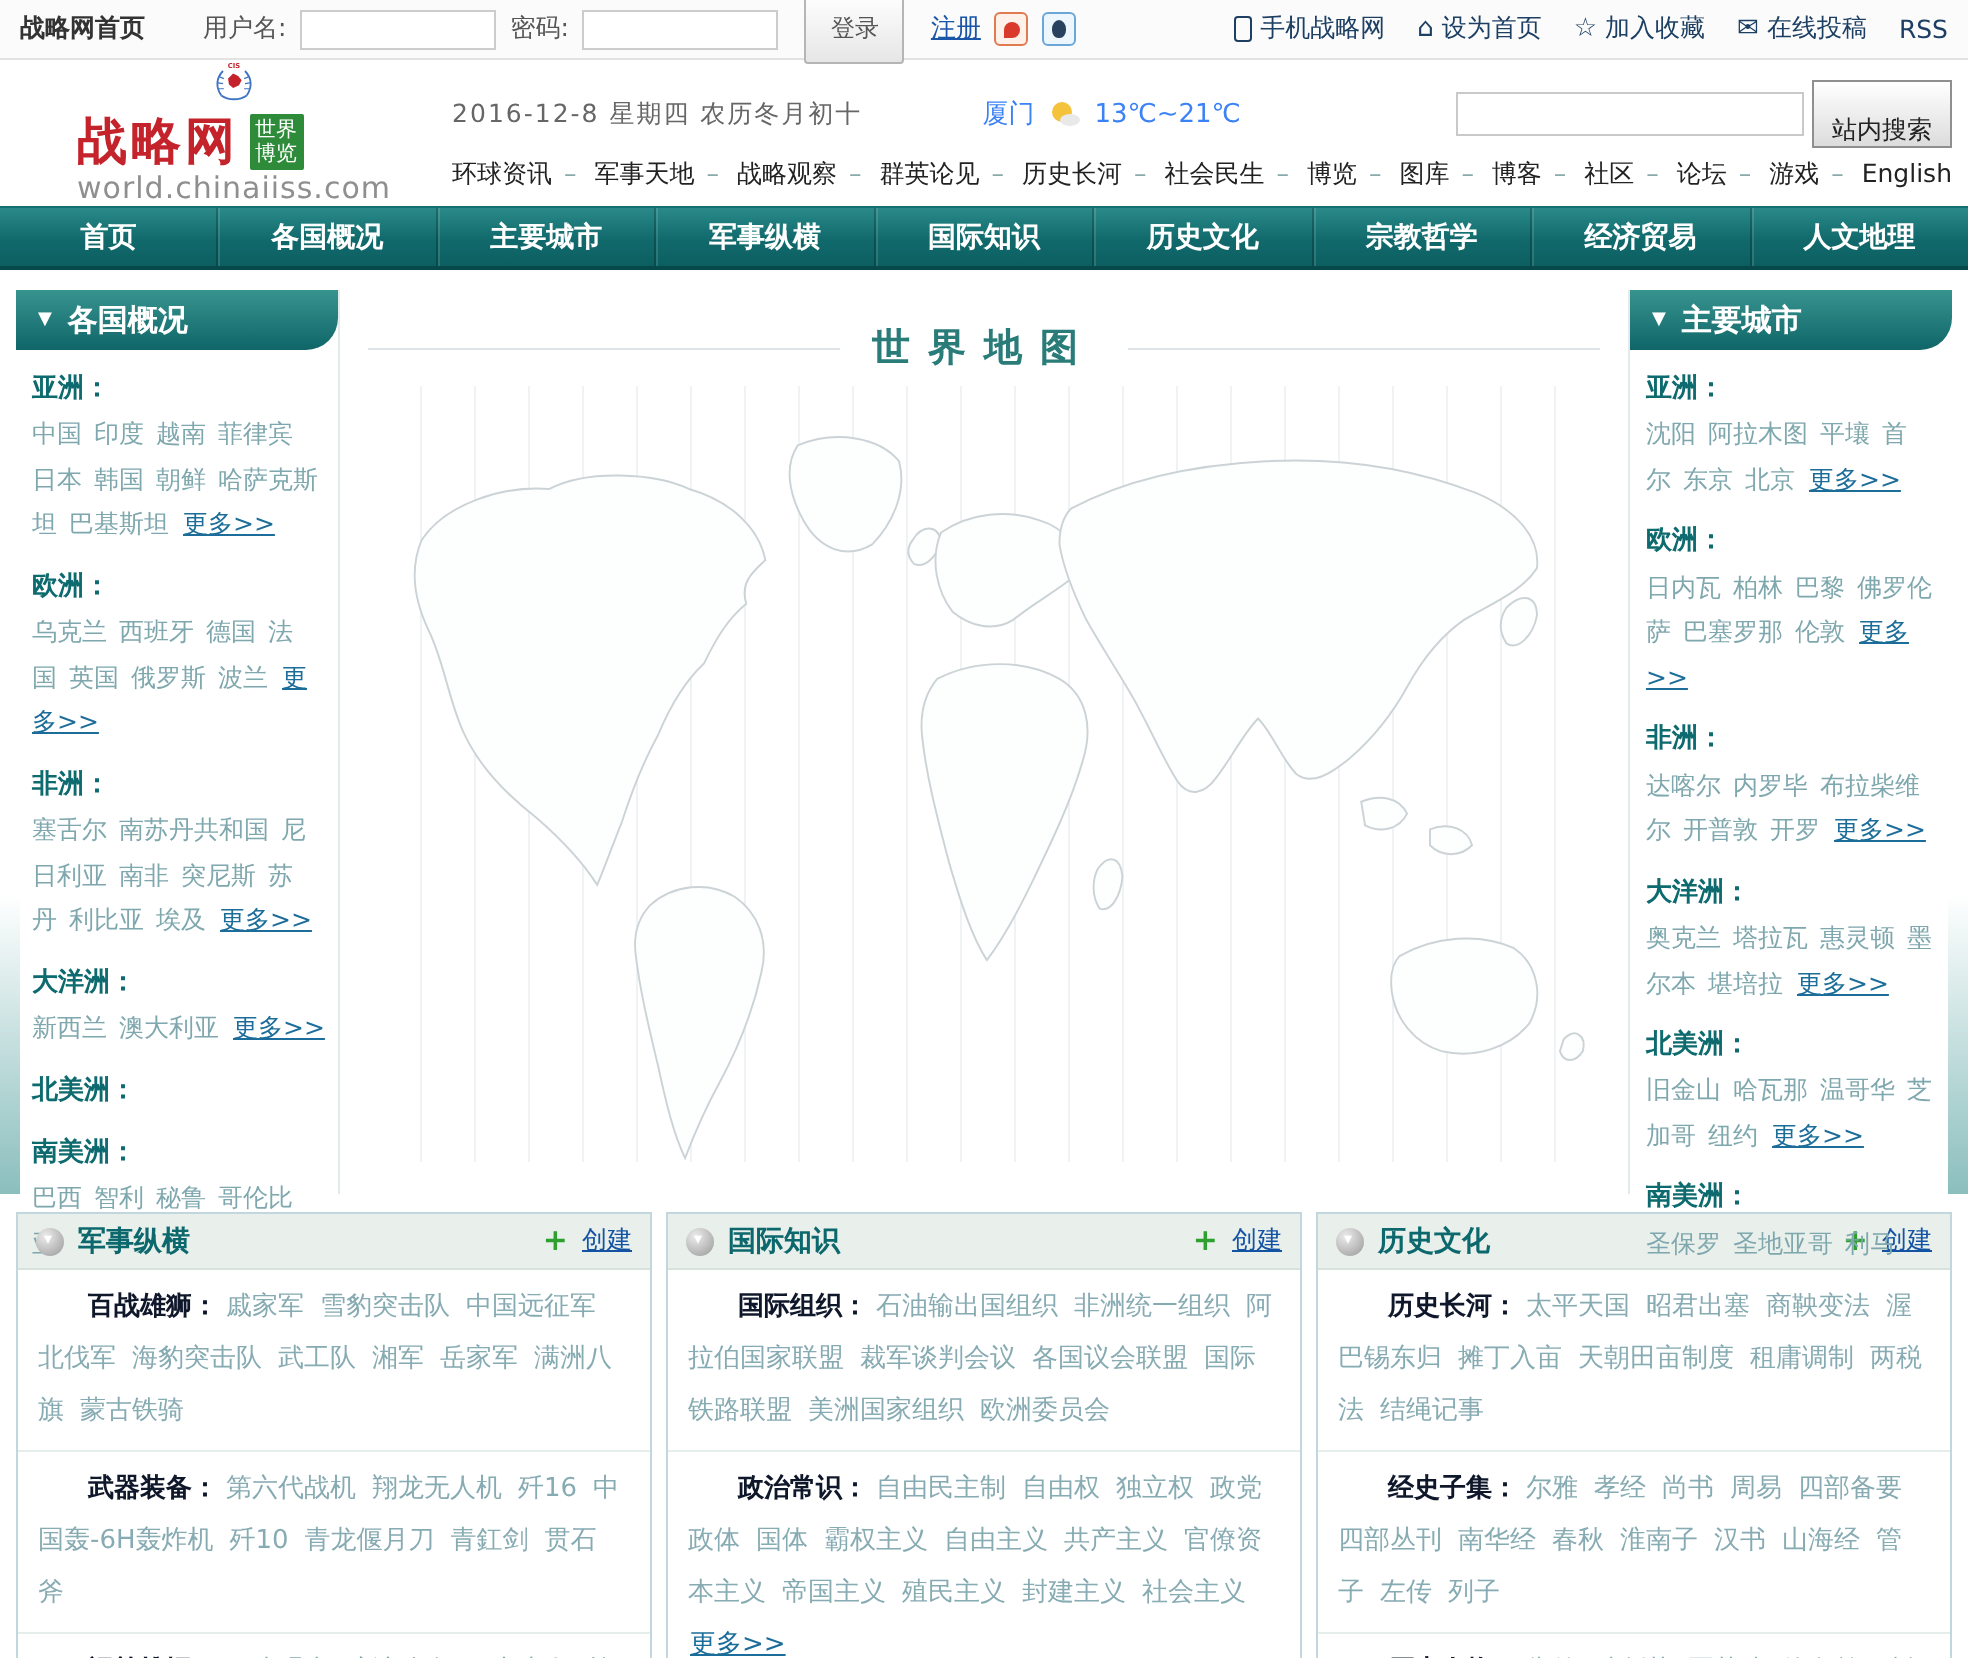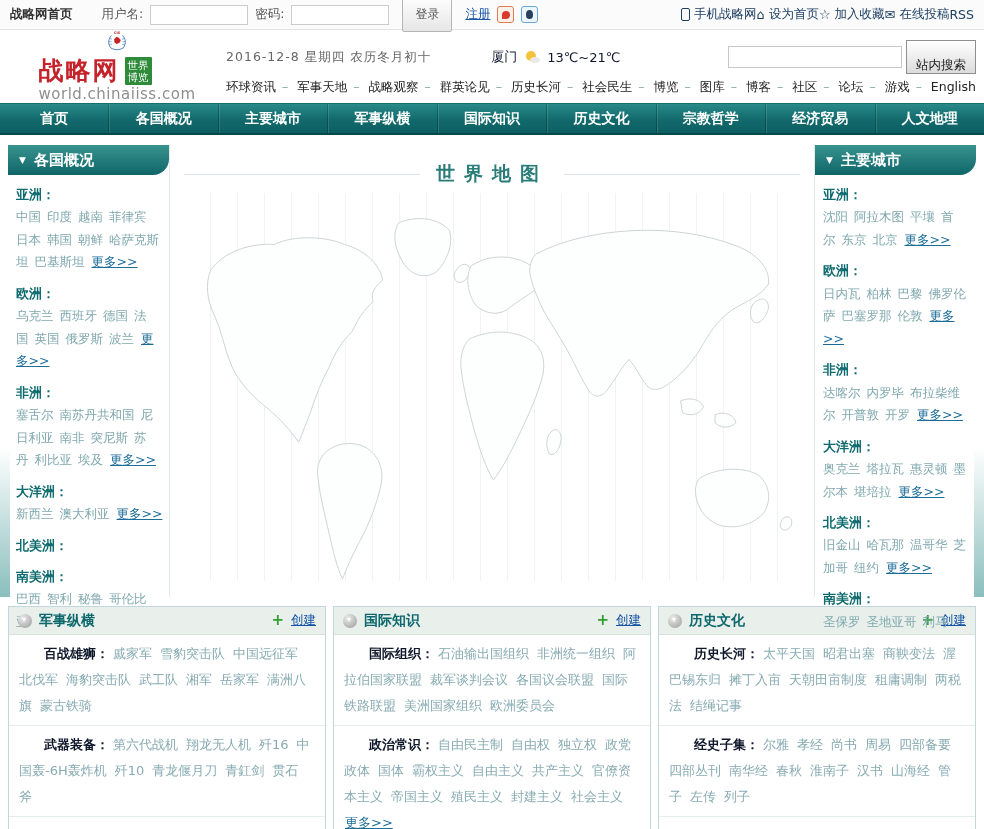--- a/index.html
+++ b/index.html
@@ -14,37 +14,37 @@
   .tb-input{width:92px;height:16px;border:1px solid #ccc;background:#fff;}
   .tb-login{height:35px;padding:0 12px;border:1px solid #b5b5b5;border-radius:2px;
             background:linear-gradient(#fefefe,#e6e6e6);color:#555;font-size:12px;margin-left:6px;}
   .tb-reg{color:#1a56a8;text-decoration:underline;margin-left:6px;}
   .icon-weibo{width:15px;height:15px;border:1px solid #e07a50;border-radius:3px;background:#fdf1ea;
               display:inline-flex;align-items:center;justify-content:center;}
   .icon-weibo i{width:8px;height:8px;border-radius:50% 50% 50% 0;background:#d93a2b;display:block;}
   .icon-qq{width:15px;height:15px;border:1px solid #6aa7d8;border-radius:3px;background:#eef6fd;
            display:inline-flex;align-items:center;justify-content:center;}
   .icon-qq i{width:7px;height:9px;border-radius:50% 50% 45% 45%;background:#27415f;display:block;}
-  .tb-right{margin-left:auto;display:flex;align-items:center;}
+  .tb-right{margin-left:auto;display:flex;align-items:center;gap:16px;}
   .tb-right a{color:#1d3f63;text-decoration:none;display:inline-flex;align-items:center;gap:4px;}
   .g{color:#1d3f63;font-size:13px;}
   .ico-phone{display:inline-block;width:7px;height:11px;border:1.5px solid #1d3f63;border-radius:2px;}
   
   .header{height:73px;display:flex;padding:0 8px;}
   .logo{display:flex;align-items:center;gap:6px;width:308px;flex-direction:column;}
   .logo-col{display:flex;flex-direction:column;line-height:1.05;}
   .logo-row{display:flex;align-items:center;gap:5px;}
   .logo-title{color:#c5232b;font-weight:bold;font-size:25px;letter-spacing:2px;}
   .logo-badge{background:#2e8b3a;color:#fff;font-size:10.5px;padding:2px 3px;line-height:1.15;
               text-align:center;border-radius:1px;}
   .logo-domain{color:#8f8f8f;font-size:15px;margin-top:2px;letter-spacing:.5px;}
   .header-right{flex:1;display:flex;flex-direction:column;justify-content:space-between;padding:10px 0 7px;}
   .info-row{display:flex;align-items:center;}
   .date-text{color:#666;font-size:12.5px;letter-spacing:1px;}
-  .weather{display:flex;align-items:center;gap:6px;margin-left:60px;color:#0f172a;font-size:13px;text-align:right;}
+  .weather{display:flex;align-items:center;gap:6px;margin-left:60px;color:#3b82f6;font-size:13px;text-align:right;}
   .search-box{margin-left:auto;display:flex;align-items:center;gap:0;}
   .search-input{width:168px;height:18px;border:1px solid #c9c9c9;}
   .search-btn{height:34px;padding:16px 9px;border:1px solid #8f8f8f;background:linear-gradient(#fff,#dcdcdc);
               font-size:12.5px;color:#222;margin-left:4px;}
   .subnav{display:flex;justify-content:center;font-size:12.5px;flex-wrap:nowrap;}
   .subnav .subnav-item{color:#222;text-decoration:none;white-space:nowrap;}
   .subnav .subnav-item:not(:first-child)::before{content:"– ";color:#8aa;margin:0 5px 0 6px;}
   
   .mainnav{height:29px;display:flex;border-top:1px solid #157072;border-bottom:2px solid #07494b;
            background:linear-gradient(180deg,#2a8a89 0%,#11696b 55%,#0c5f61 100%);}

